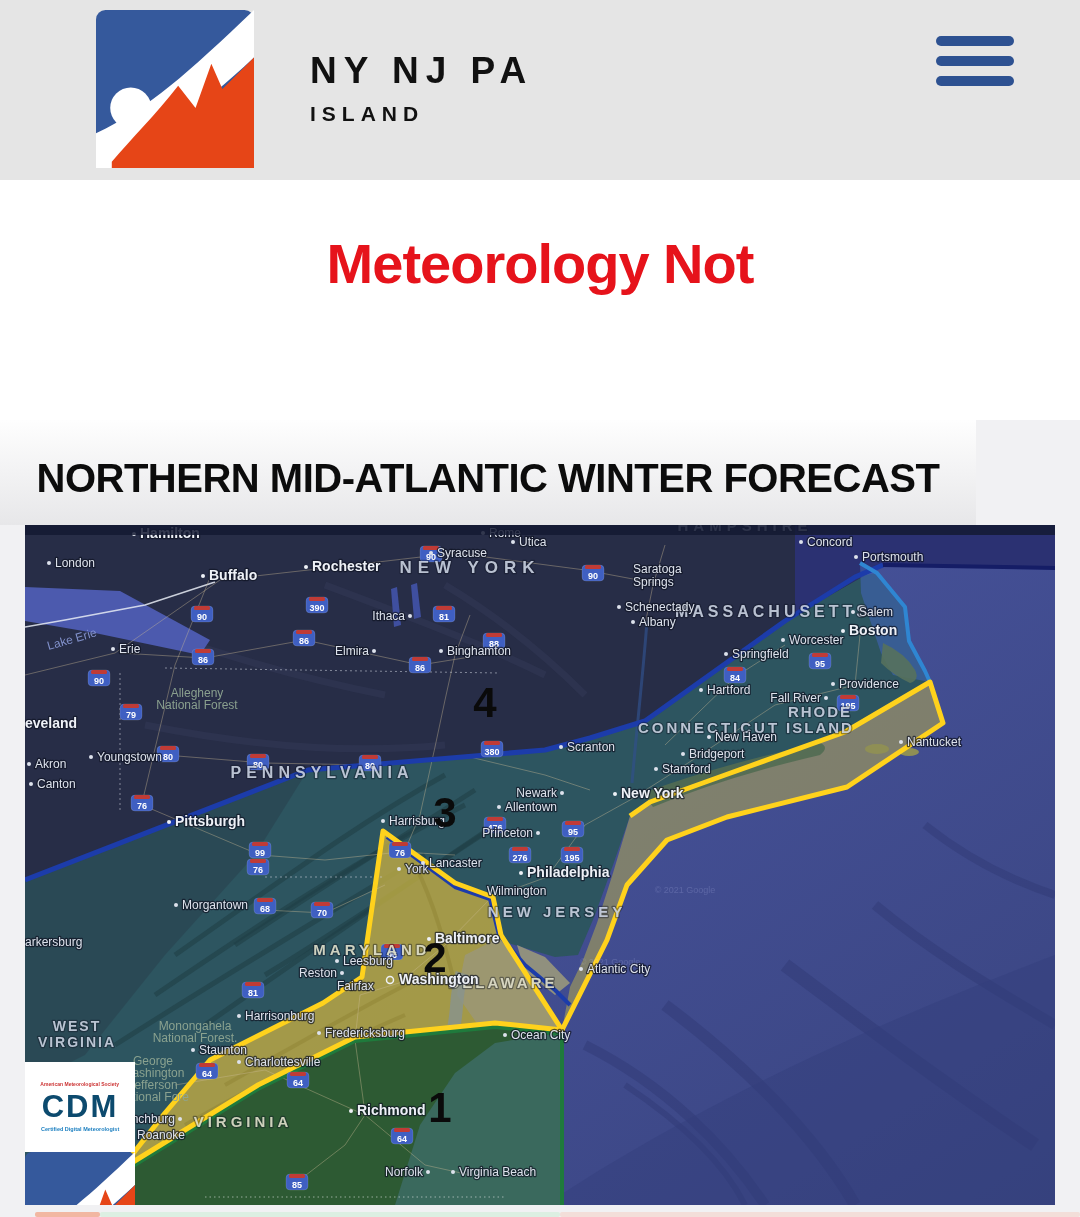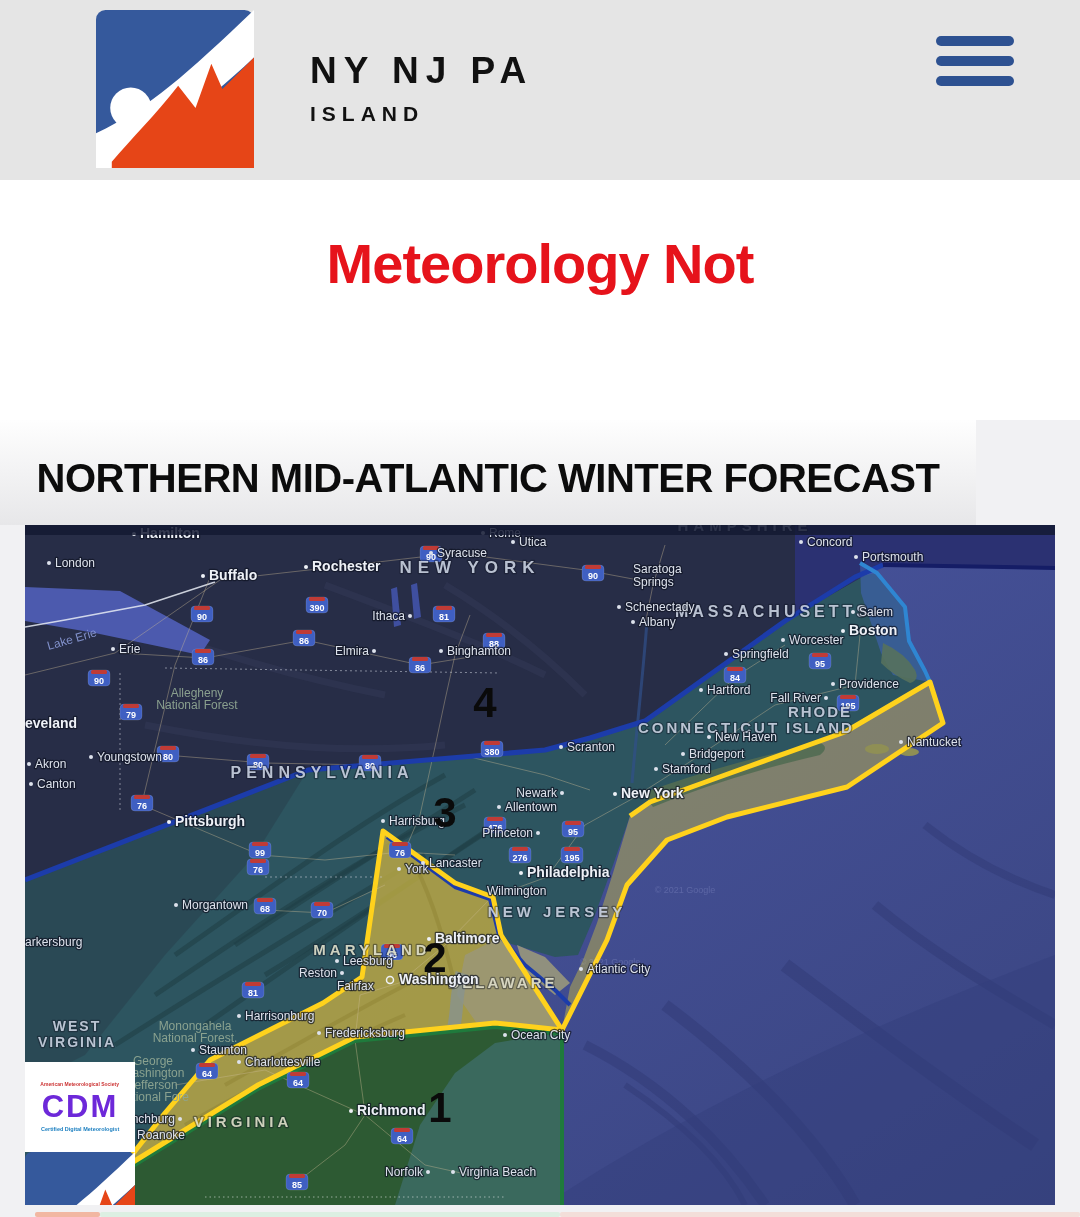--- a/index.html
+++ b/index.html
@@ -20,21 +20,21 @@
   .section-bg{position:absolute;top:420px;left:0;width:1080px;height:797px;background:#f1f1f3;}
   .band{position:absolute;top:420px;left:0;width:976px;height:105px;
         background:linear-gradient(#fefefe,#e7e7e9);}
   .band h2{margin:0;padding-top:36px;text-align:center;font-size:40px;font-weight:800;letter-spacing:-0.5px;}
   .mapwrap{position:absolute;top:525px;left:25px;width:1030px;height:680px;background:#434e93;}
   .mapwrap svg{display:block;width:1030px;height:680px;}
   
   .badge{position:absolute;left:25px;top:1062px;width:110px;height:90px;background:#ffffff;
          display:flex;flex-direction:column;align-items:center;justify-content:center;z-index:5;}
   .badge .t1{font-size:10px;transform:scale(.5);transform-origin:center;color:#cc3333;white-space:nowrap;font-weight:bold;}
-  .badge .ac{font-size:31px;font-weight:800;color:#6d28d9;letter-spacing:2px;line-height:1;margin:1px 0 2px 0;}
+  .badge .ac{font-size:31px;font-weight:800;color:#0c4a6e;letter-spacing:2px;line-height:1;margin:1px 0 2px 0;}
   .badge .t2{font-size:10px;transform:scale(.55);transform-origin:center;color:#1b7fc0;white-space:nowrap;font-weight:bold;}
   .corner-logo{position:absolute;left:25px;top:1152px;width:110px;height:53px;z-index:5;}
   
   .strip{position:absolute;bottom:0;height:5px;border-radius:2px;}
 </style>
 </head>
 <body>
 
 <div class="page">
 

